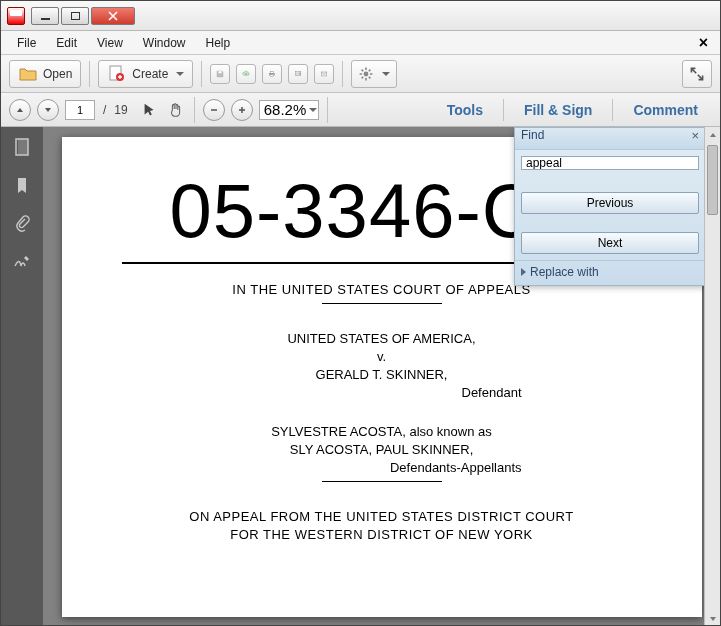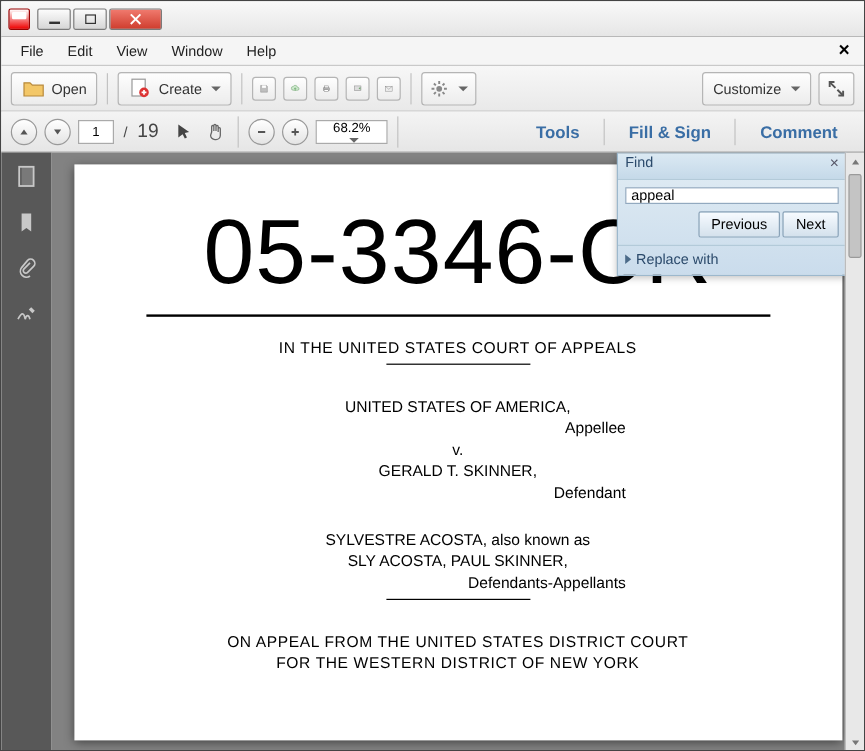--- a/index.html
+++ b/index.html
@@ -30,22 +30,22 @@
 .sep { width: 1px; height: 26px; background: #c2c2c2; margin: 0 2px; }
 .toolbar .flexspace { flex: 1; }
 .dd-arrow { width:0;height:0;border-left:4px solid transparent;border-right:4px solid transparent;border-top:4px solid #666;margin-left:3px; }
 
 
 .navbar { height: 34px; background: linear-gradient(#f4f4f4,#e6e6e6); border-bottom: 1px solid #b9b9b9; display: flex; align-items: center; padding: 0 8px; gap: 6px; }
 .roundbtn { width: 22px; height: 22px; border:1px solid #999; border-radius: 11px; background: linear-gradient(#fff,#e4e4e4); display:flex;align-items:center;justify-content:center; }
 .roundbtn svg{width:10px;height:10px;}
 .pagebox { width: 30px; height: 20px; border:1px solid #aaa; background:#fff; font-size:11px; text-align:center; }
 .navbar .slash { font-size:12px; color:#444; padding:0 2px; }
-.pagetotal { font-size:16px; color:#444; }
-.zoombox { height:20px; width:60px; border:1px solid #aaa; background:#fff; font-size:11px; display:flex; align-items:center; padding:0 4px; justify-content:space-between;flex-direction:column; }
+.pagetotal { font-size:12px; color:#444; }
+.zoombox { height:20px; width:60px; border:1px solid #aaa; background:#fff; font-size:15px; display:flex; align-items:center; padding:0 4px; justify-content:space-between; }
 .navbar .flexspace { flex:1; }
 .panelbtn { font-size: 14px; font-weight:bold; padding: 6px 14px; color:#3a6ea5; }
 .panelsep { width:1px; height:22px; background:#c2c2c2; }
 
 
 .workarea { display:flex; height: calc(626px - 30px - 24px - 38px - 34px); }
 .sidebar { width: 42px; background: #585858; display:flex; flex-direction:column; align-items:center; padding-top:10px; gap:18px; }
 .sidebar .sicon { width:20px; height:20px; }
 .sidebar svg { fill:#c8c8c8; }
 .docwrap { flex:1; background:#828282; overflow:hidden; position:relative; display:flex; justify-content:center; padding:10px; }
@@ -58,21 +58,21 @@
 .page .right { text-align:right; padding-right:120px; }
 .page p { margin: 3px 0; }
 
 
 .findpanel { position:absolute; top:0; right:14px; width:192px; background: linear-gradient(#e2edf4,#cadcec); border:1px solid #9cb8cd; box-shadow:0 2px 6px rgba(0,0,0,0.25); font-size:12px; }
 .findpanel .fhead { display:flex; align-items:flex-start; height:22px; padding:0 6px; background:linear-gradient(#dbe9f3,#c5d9e9); border-bottom:1px solid #b3cad9; }
 .findpanel .fhead .ftitle { flex:1; color:#2b4a6b; }
 .findpanel .fclose { font-size:13px; color:#556; cursor:pointer; }
 .findpanel .fbody { padding:6px; }
 .findpanel input.findfield { width:100%; height:14px; border:1px solid #92a9bf; padding:2px 4px; font-size:12px; background:#fff; }
-.findpanel .fbtns { display:flex; justify-content:flex-end; gap:2px; margin-top:6px; }
+.findpanel .fbtns { display:flex; justify-content:flex-end; gap:18px; margin-top:22px;flex-direction:column; }
 .findpanel .fbtn { height:22px; padding:0 10px; border:1px solid #8aa3b8; background:linear-gradient(#f7fbff,#d4e1ec); font-size:12px; border-radius:2px; }
 .findpanel .frep { display:flex; align-items:center; gap:4px; padding:4px 6px 6px; color:#2b4a6b; border-top:1px solid #b3cad9; }
 .findpanel .frep .tri { width:0;height:0;border-top:4px solid transparent;border-bottom:4px solid transparent;border-left:5px solid #4b6a88; }
 
 .scrollbar-v { position:absolute; right:0; top:0; bottom:0; width:16px; background:#e8e8e8; border-left:1px solid #bcbcbc; }
 .scrollbar-v .thumb { position:absolute; left:2px; right:2px; top:18px; height:70px; background:#c4c4c4; border:1px solid #9a9a9a; border-radius:2px; }
 .scrollbar-v .arr { position:absolute; left:0; right:0; height:16px; display:flex;align-items:center;justify-content:center; }
 .scrollbar-v .arr.up{top:0} .scrollbar-v .arr.dn{bottom:0}
 </style>
 </head>
@@ -161,24 +161,20 @@
   <span class="tbtn" style="padding:0 6px">
     <svg viewBox="0 0 20 20" width="16" height="16">
         <circle cx="10" cy="10" r="3" fill="#888"></circle>
         <g stroke="#888" stroke-width="2">
           <path d="M10 2v3M10 15v3M2 10h3M15 10h3M4.5 4.5l2 2M13.5 13.5l2 2M15.5 4.5l-2 2M6.5 13.5l-2 2"></path>
         </g>
       </svg>
     <span class="dd-arrow"></span>
   </span>
   <div class="flexspace"></div>
-  <div class="tbtn">
-    <span>Customize</span>
-    <span class="dd-arrow"></span>
-  </div>
   <span class="tbtn" style="padding:0 6px">
     <svg viewBox="0 0 20 20" width="16" height="16">
         <path d="M3 8V3h5M17 12v5h-5" stroke="#555" stroke-width="2" fill="none"></path>
         <path d="M3 3l6 6M17 17l-6-6" stroke="#555" stroke-width="2"></path>
       </svg>
   </span>
 </div>
 
 <div class="navbar">
   <div class="roundbtn">
@@ -247,21 +243,20 @@
   </div>
 
   <div class="docwrap">
     <div class="page">
       <div class="bignum">05-3346-CR</div>
       <div class="rule"></div>
       <p class="caps">IN THE UNITED STATES COURT OF APPEALS</p>
       <div class="line"></div>
       <br>
       <p class="small">UNITED STATES OF AMERICA,</p>
-      <p class="small right">Appellee</p>
       <p class="small">v.</p>
       <p class="small">GERALD T. SKINNER,</p>
       <p class="small right">Defendant</p>
       <br>
       <p class="small">SYLVESTRE ACOSTA, also known as</p>
       <p class="small">SLY ACOSTA, PAUL SKINNER,</p>
       <p class="small right">Defendants-Appellants</p>
       <div class="line"></div>
       <br>
       <p class="caps">ON APPEAL FROM THE UNITED STATES DISTRICT COURT</p>

